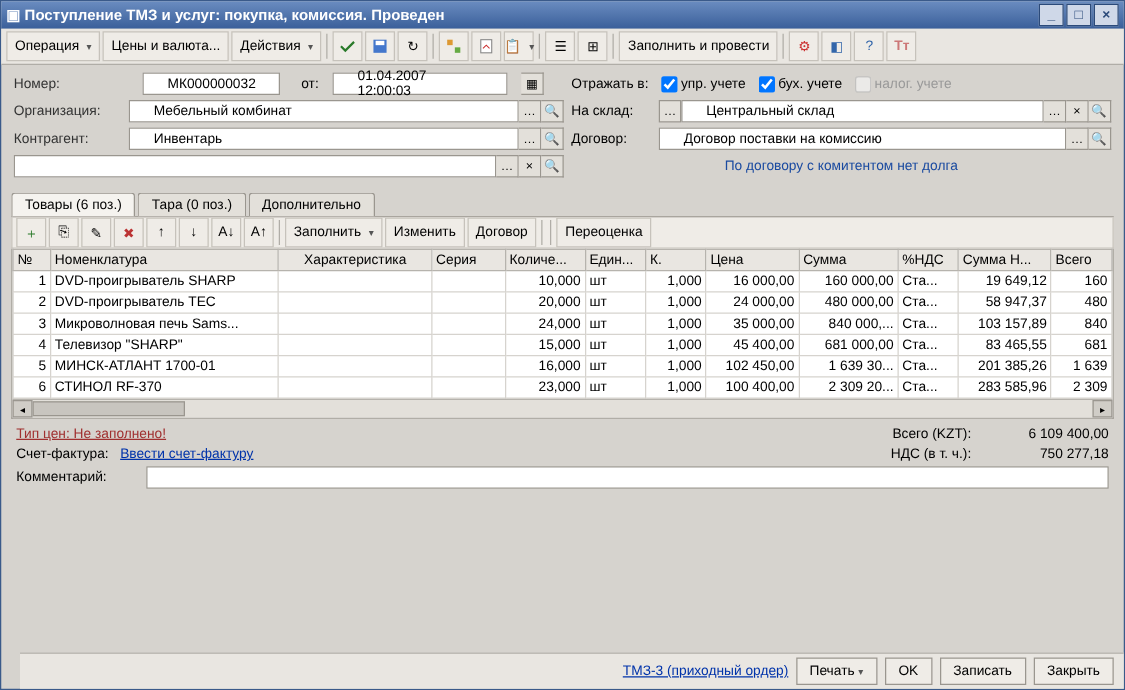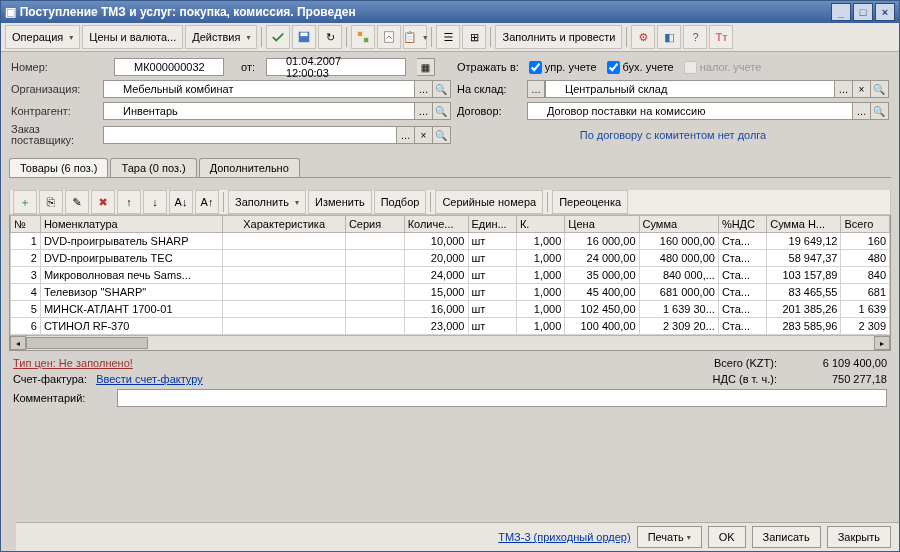--- a/index.html
+++ b/index.html
@@ -14,21 +14,21 @@
 .sep{width:1px;height:20px;background:#b0ada7;margin:0 2px}
 .form{padding:6px 10px 4px 10px}
 .row{display:flex;align-items:center;margin-bottom:4px;gap:6px}
 .lbl{width:92px;color:#333}
 .fld{height:18px;background:#fff;border:1px solid #9a968f;padding:0 19px;display:flex;align-items:center;box-sizing:border-box}
 .fbtn{width:18px;height:18px;background:#e3e0da;border:1px solid #9a968f;border-left:none;display:flex;align-items:center;justify-content:center;font-size:10px;cursor:pointer;box-sizing:border-box}
 .left{width:440px}
 .right{flex:1}
 .chk{display:flex;align-items:center;gap:3px}
 .chk input{margin:0}
-.tabs{display:flex;border-bottom:1px solid #9a968f;margin:4px 8px 12px 8px}
+.tabs{display:flex;border-bottom:1px solid #9a968f;margin:4px 8px 0 8px}
 .tab{padding:3px 10px;border:1px solid #9a968f;border-bottom:none;background:#e3e0da;margin-right:2px;border-radius:3px 3px 0 0;cursor:pointer}
 .tab.active{background:#f5f3ef}
 .subtb{height:24px;background:#efece7;border:1px solid #c6c2bb;border-top:none;margin:0 8px;display:flex;align-items:center;padding:0 3px;gap:2px}
 .grid{margin:0 8px;border:1px solid #9a968f;border-top:none;background:#fff}
 table{border-collapse:collapse;width:100%;font-size:11px}
 th{background:#e9e6e1;border:1px solid #b6b3ad;padding:2px 3px;font-weight:normal;text-align:left;white-space:nowrap;overflow:hidden}
 td{border:1px solid #d6d3ce;padding:2px 3px;white-space:nowrap;overflow:hidden}
 td.r{text-align:right}
 .scroll{height:14px;background:#e3e0da;border-top:1px solid #b6b3ad;display:flex;align-items:center}
 .scroll .arr{width:14px;height:12px;background:#d0cdc7;border:1px solid #9a968f;display:flex;align-items:center;justify-content:center;font-size:8px}
@@ -174,21 +174,20 @@
         <div class="fld" style="flex:1">
             <span>Договор поставки на комиссию</span>
           </div>
         <div class="fbtn">…</div>
         <div class="fbtn">🔍</div>
       </div>
     </div>
 
     <div class="row">
       <div class="left" style="display:flex;align-items:center">
-        <span class="lbl" style="line-height:11px">Заказ поставщику:</span>
         <div class="fld" style="flex:1">
             <span></span>
           </div>
         <div class="fbtn">…</div>
         <div class="fbtn">×</div>
         <div class="fbtn">🔍</div>
       </div>
       <div class="right" style="display:flex;justify-content:center">
         <span class="note">По договору с комитентом нет долга</span>
       </div>
@@ -211,26 +210,23 @@
     <div class="tbtn icon">A↓</div>
     <div class="tbtn icon">A↑</div>
     <div class="sep"></div>
     <div class="tbtn drop">
         <span>Заполнить</span>
       </div>
     <div class="tbtn">
         <span>Изменить</span>
       </div>
     <div class="tbtn">
-        <span>Подбор</span>
-      </div>
-    <div class="sep"></div>
-    <div class="tbtn">
-        <span>Серийные номера</span>
-      </div>
+        <span>Договор</span>
+      </div>
+    <div class="sep"></div>
     <div class="sep"></div>
     <div class="tbtn">
         <span>Переоценка</span>
       </div>
   </div>
 
   <div class="grid">
     <table>
       <thead>
           <tr id="grid-head">

